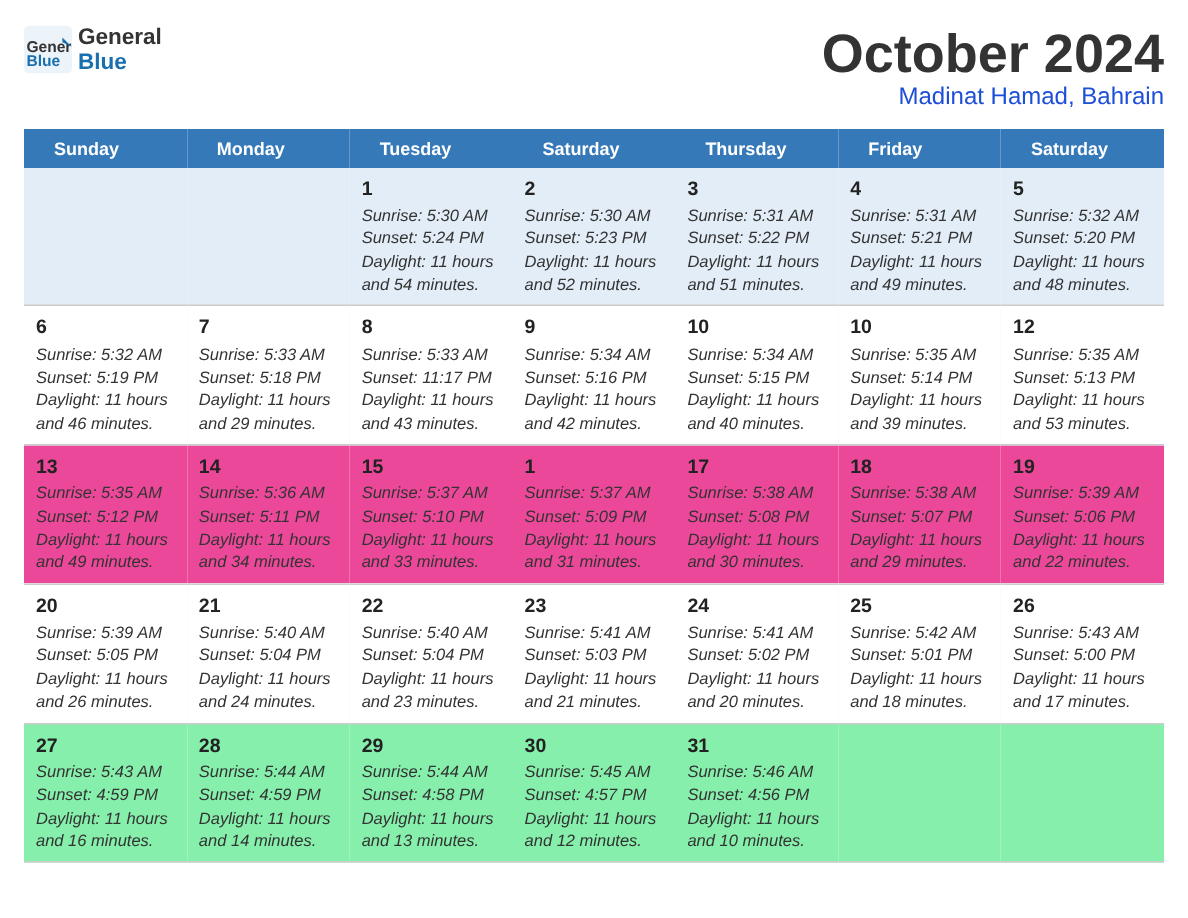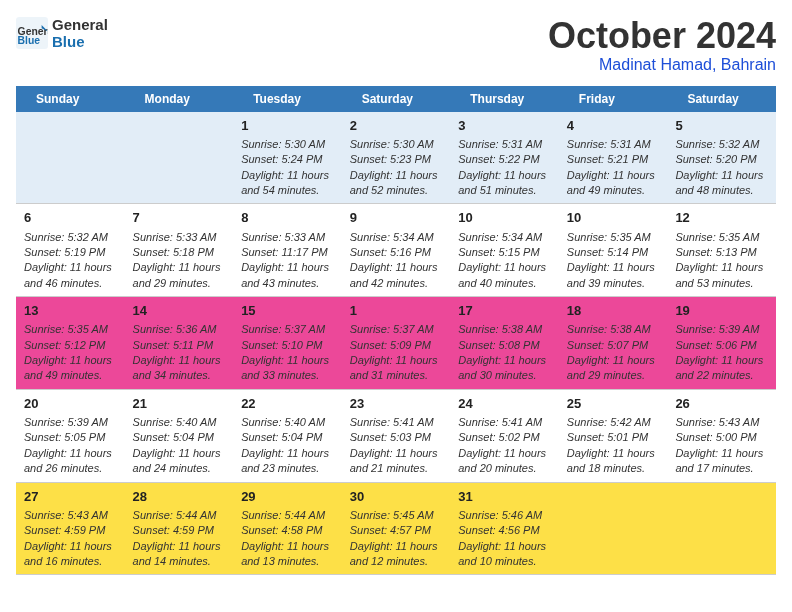--- a/index.html
+++ b/index.html
@@ -77,21 +77,21 @@
     .cell-info {
       font-size: 11px;
       color: #333;
       font-style: italic;
     }
     
     .week-row-0 td { background: #e2edf7; }
     .week-row-1 td { background: #fff; }
     .week-row-2 td { background: #ec4899; }
     .week-row-3 td { background: #fff; }
-    .week-row-4 td { background: #fde047; }
+    .week-row-4 td { background: #86efac; }
   </style>
 </head>
 <body>
 
 <div class="header">
   <div class="logo">
     <svg class="logo-icon" viewBox="0 0 40 40">
       <rect x="0" y="0" width="40" height="40" rx="4" fill="#1a6faf" opacity="0.08"></rect>
       <text x="2" y="22" font-size="13" font-weight="bold" fill="#333" font-family="Arial">General</text>
       <text x="2" y="34" font-size="13" font-weight="bold" fill="#1a6faf" font-family="Arial">Blue</text>

